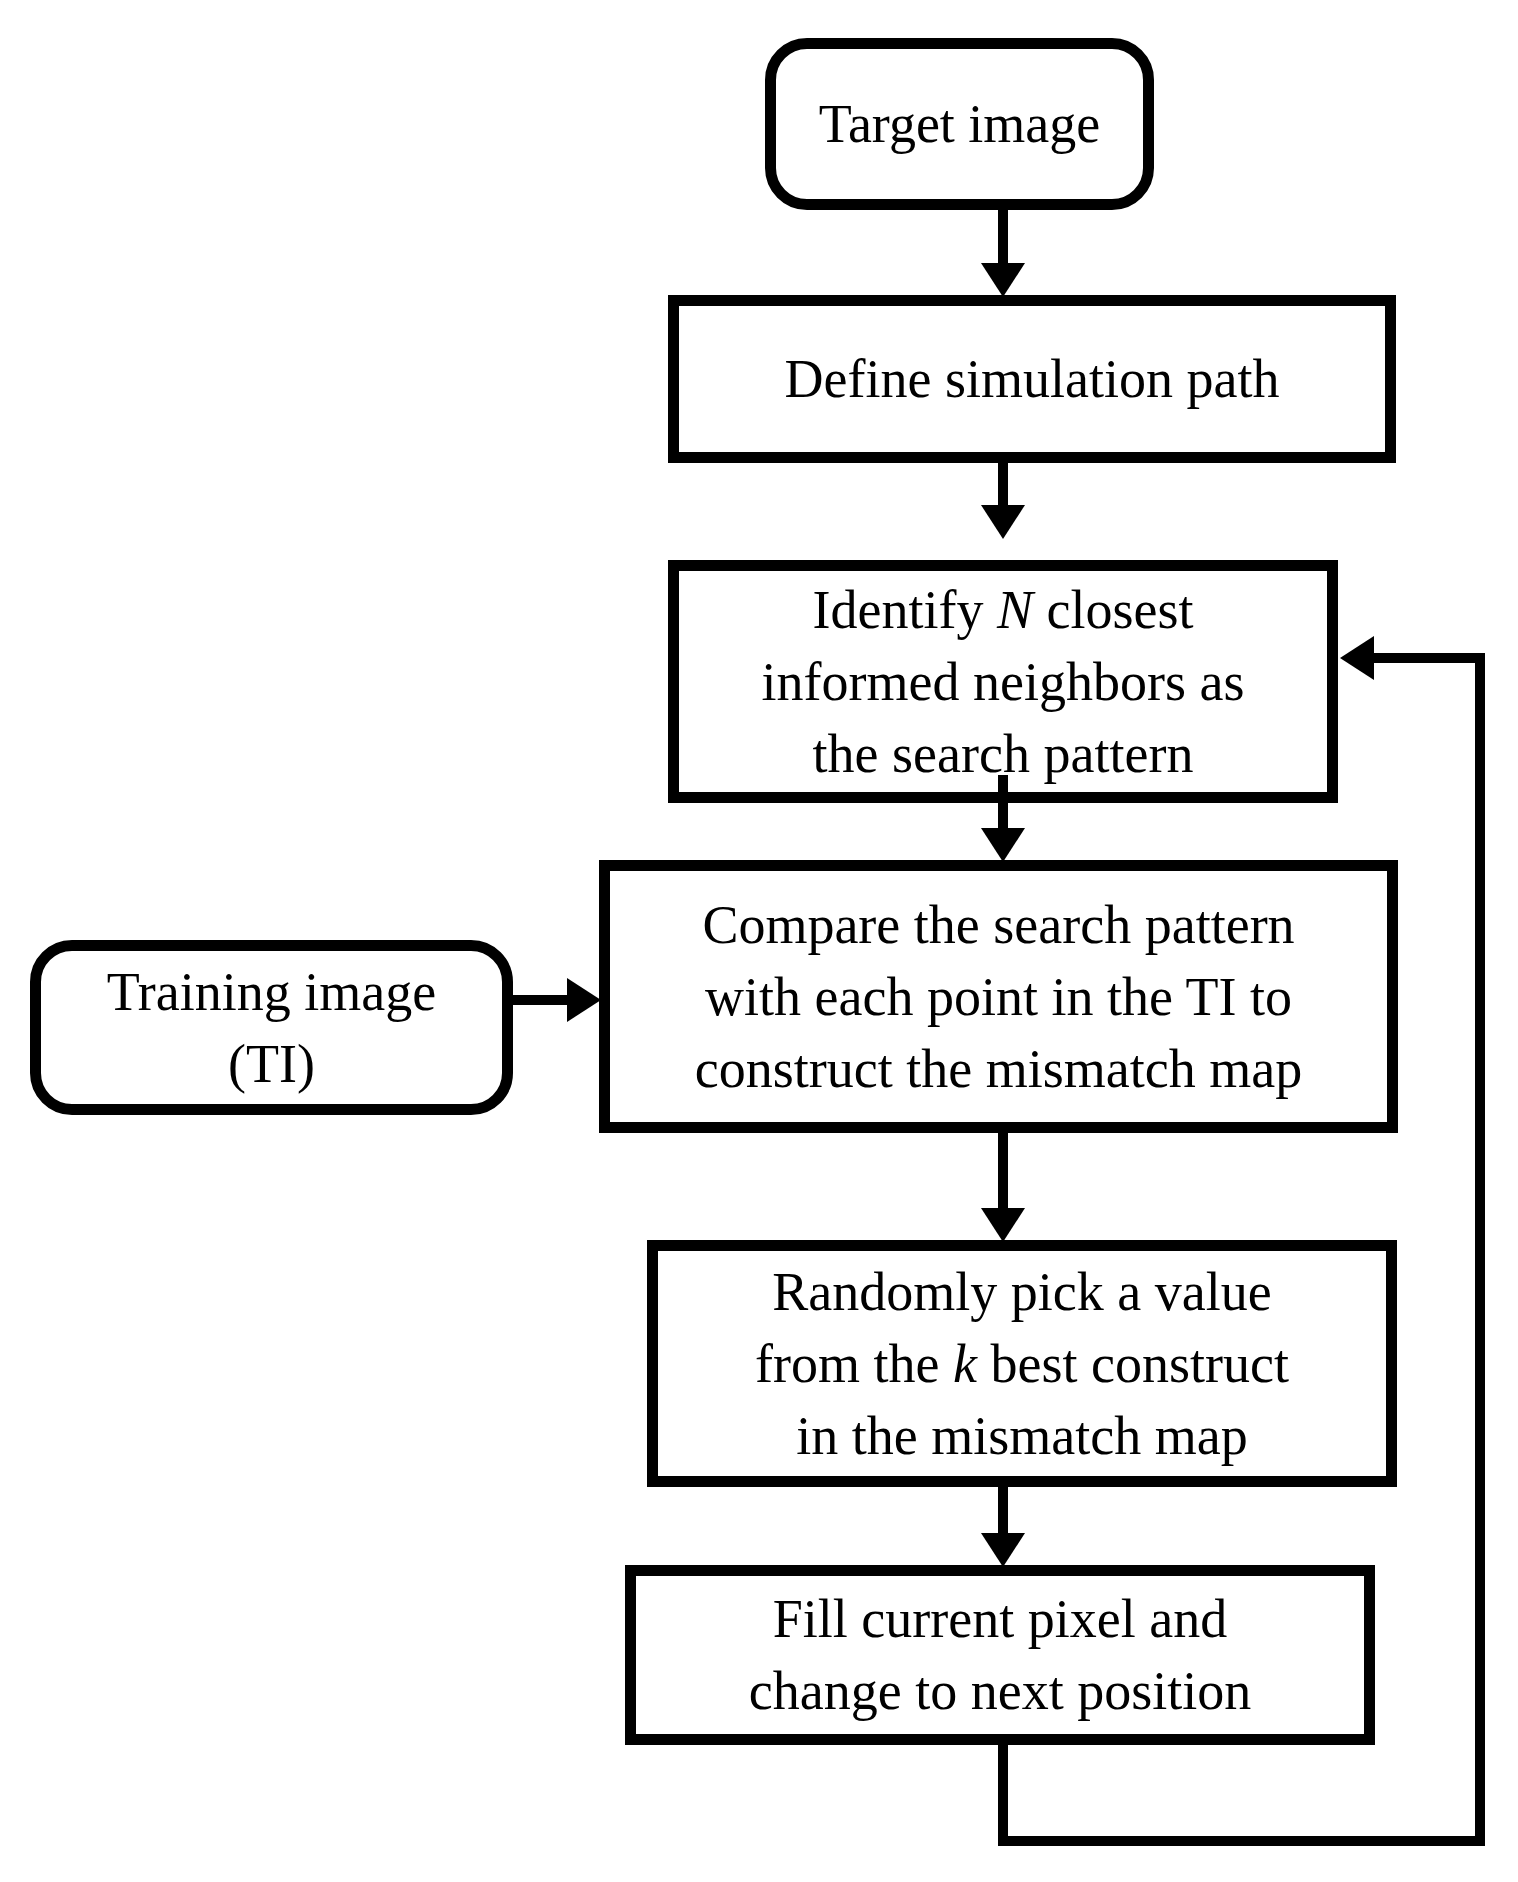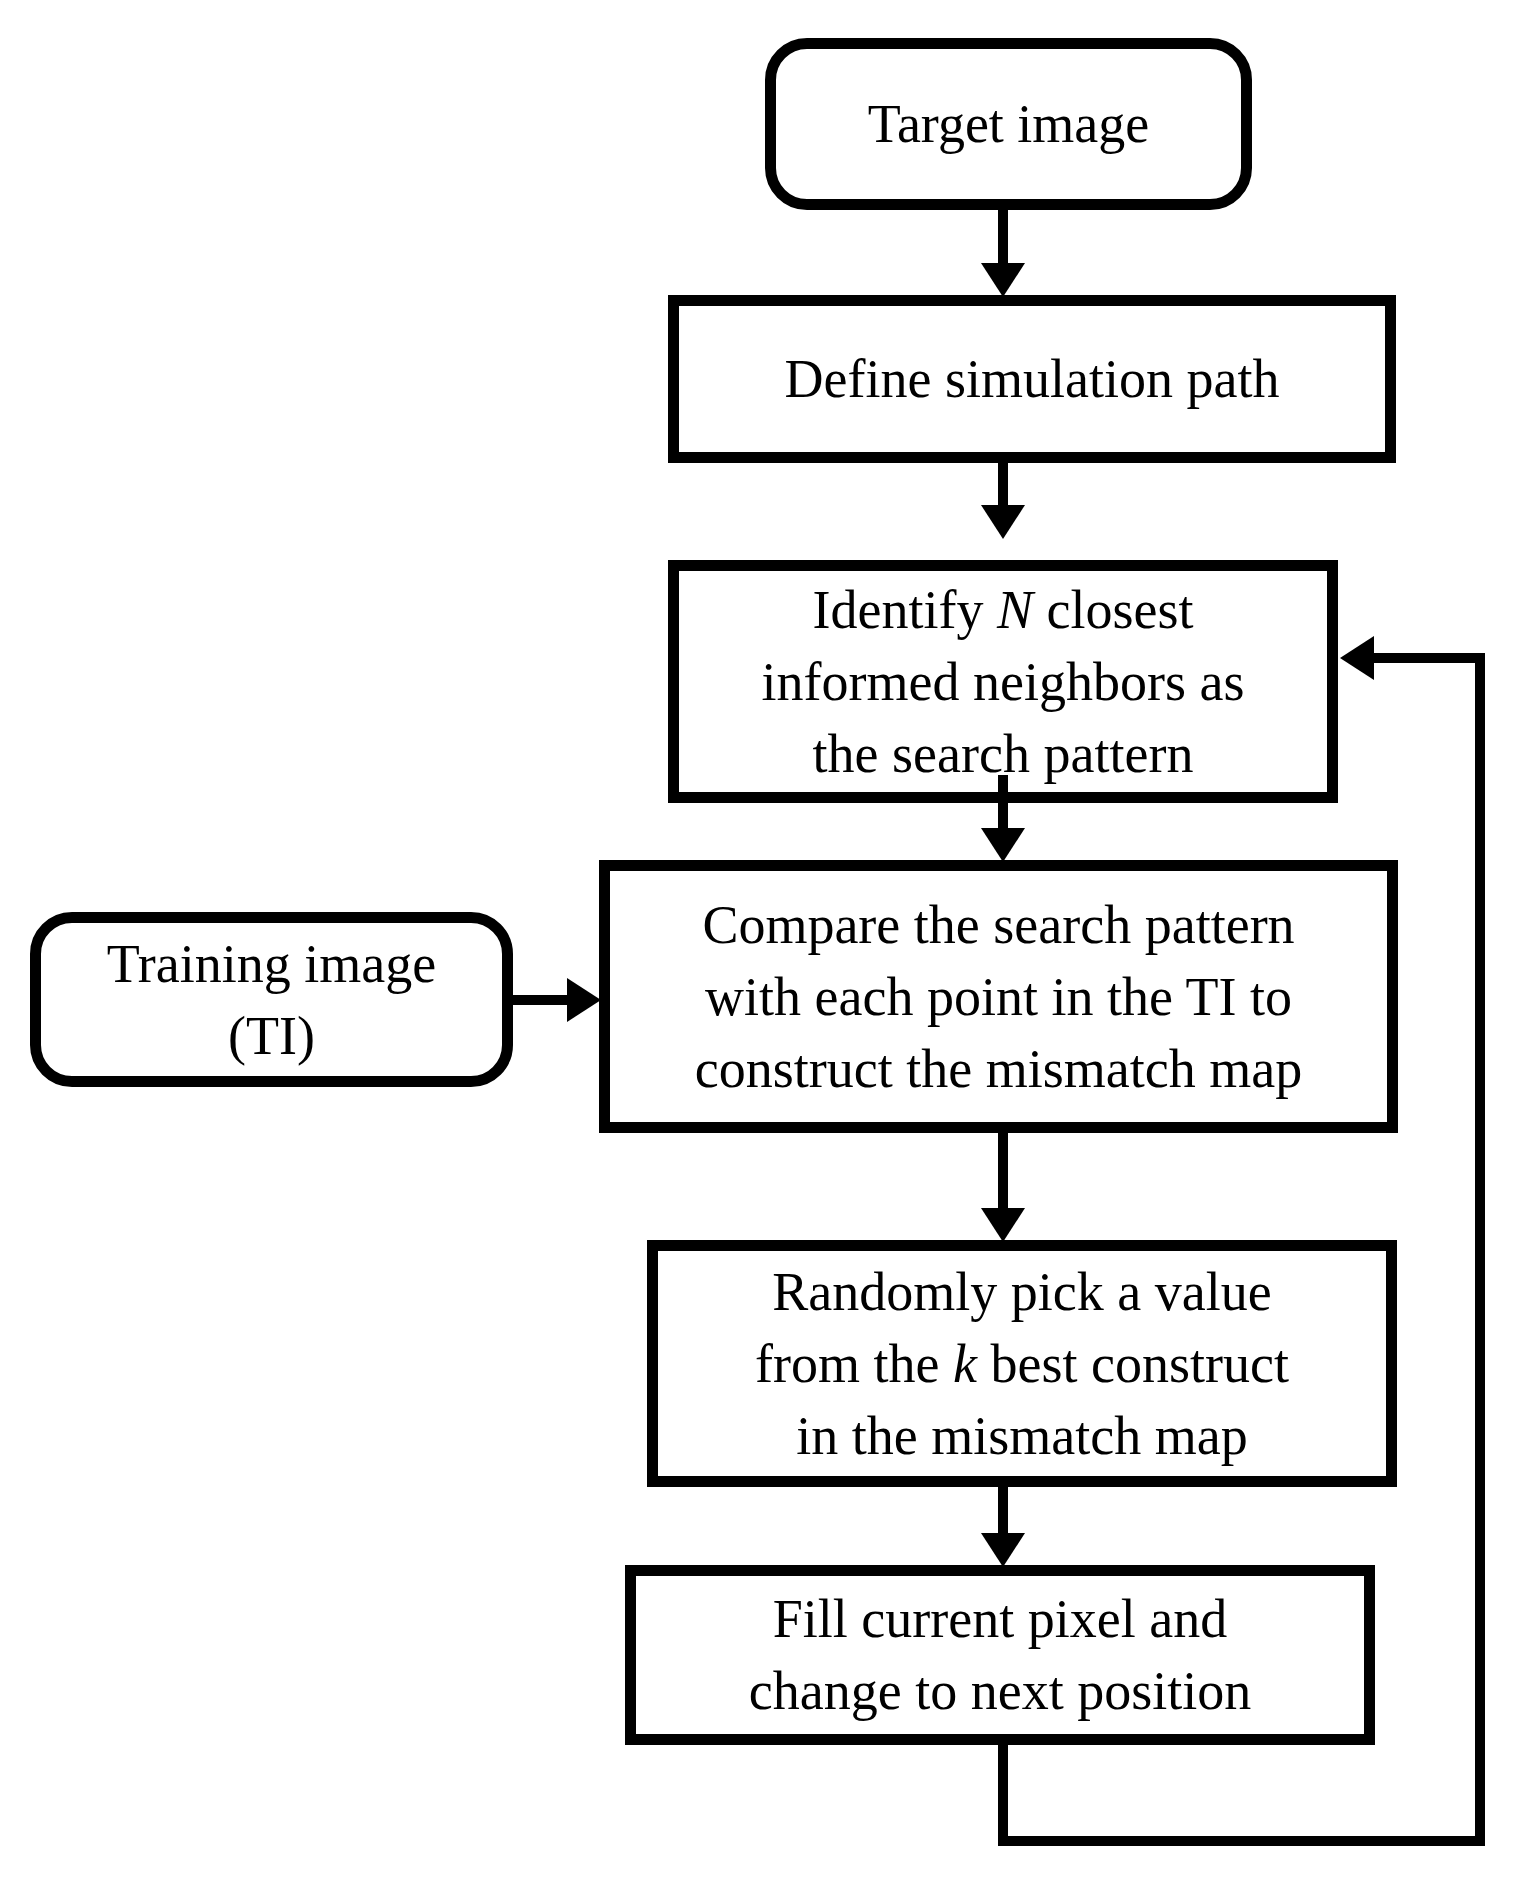--- a/index.html
+++ b/index.html
@@ -30,24 +30,24 @@
     text-align: center;
     font-size: 54px;
     line-height: 72px;
     z-index: 1;
   }
   .node.rounded { border-radius: 42px; }
   .node .tline { display: block; white-space: nowrap; }
   .var { font-style: italic; }
 
   
-  #node-target   { left: 765px;  top: 38px;   width: 487px; height: 172px; }
+  #node-target   { left: 765px;  top: 38px;   width: 389px; height: 172px; }
   #node-define   { left: 668px;  top: 295px;  width: 728px; height: 168px; }
   #node-identify { left: 668px;  top: 537px;  width: 670px; height: 243px; margin-top: 23px; }
-  #node-training { left: 30px;   top: 912px;  width: 483px; height: 175px; text-align: center; }
+  #node-training { left: 30px;   top: 940px;  width: 483px; height: 175px; text-align: center; }
   #node-compare  { left: 599px;  top: 860px;  width: 799px; height: 273px; }
   #node-pick     { left: 647px;  top: 1240px; width: 750px; height: 247px; }
   #node-fill     { left: 625px;  top: 1565px; width: 750px; height: 180px; justify-content: center; }
 </style>
 </head>
 <body>
 
 <div class="canvas">
 
   <svg class="edges" width="1518" height="1882" viewBox="0 0 1518 1882">

